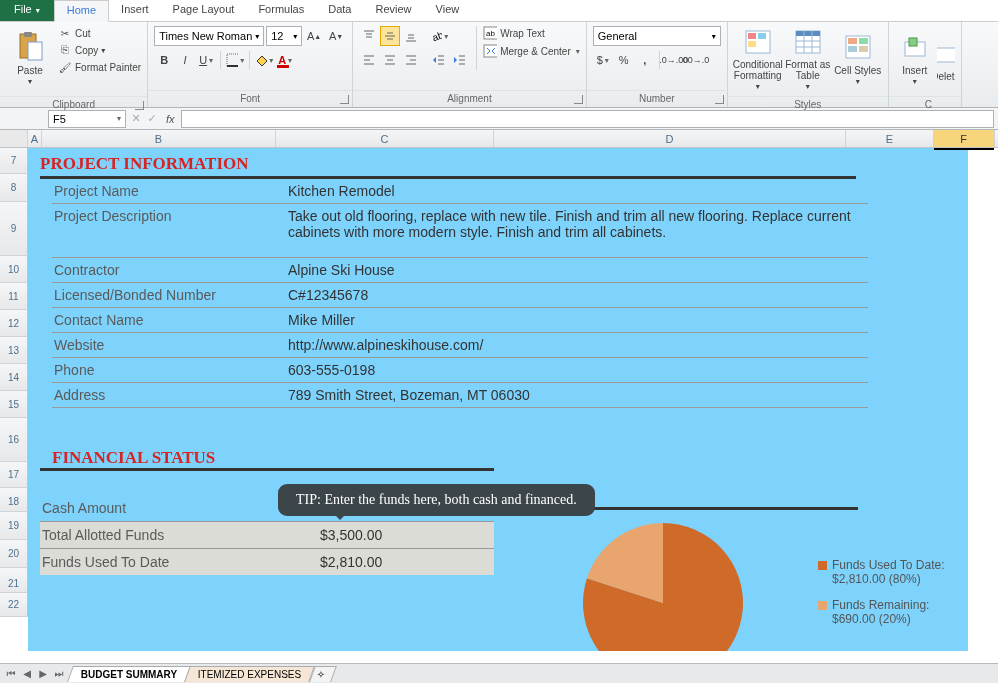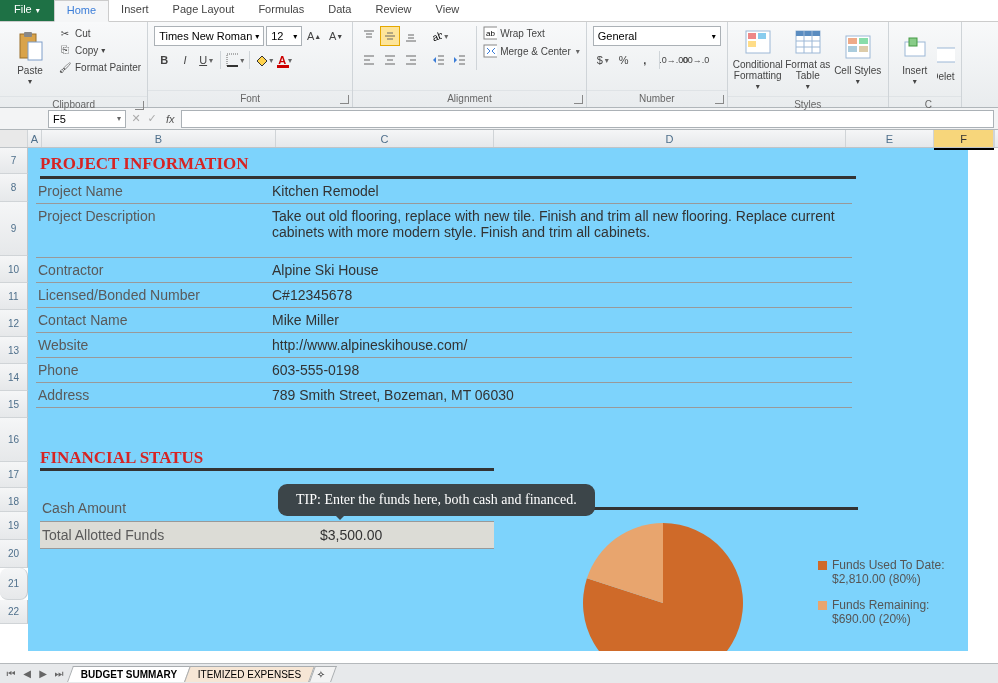--- a/index.html
+++ b/index.html
@@ -55,25 +55,25 @@
 
 .grid-area{height:521px;overflow:hidden;position:relative;}
 .colhdr{display:flex;height:18px;background:linear-gradient(#f5f6f7,#e6e8ea);border-bottom:1px solid #bfc4c8;font-size:11px;color:#4e6f8b;}
 .colhdr div{border-right:1px solid #d0d4d7;text-align:center;line-height:18px;}
 .cornerbox{width:28px;background:#e9e9e9;}
 .rowhdrs{position:absolute;top:18px;left:0;width:28px;}
 .rowhdrs div{height:interface;border-bottom:1px solid #d0d4d7;border-right:1px solid #bfc4c8;background:linear-gradient(#f5f6f7,#e6e8ea);text-align:center;font-size:10px;color:#4e6f8b;line-height:1;}
 
 .cells{position:absolute;left:28px;top:18px;background:#7dd3fc;width:940px;height:503px;}
 .section-title{color:#d62423;font-weight:bold;font-family:"Times New Roman",serif;font-size:17px;border-bottom:3px solid #333;width:816px;margin-left:12px;padding-bottom:2px;}
-.inforow{display:flex;border-bottom:1px solid #999;width:816px;margin-left:8px;font-family:"Times New Roman",serif;font-size:14px;color:#5a5a5a;}
+.inforow{display:flex;border-bottom:1px solid #999;width:816px;margin-left:24px;font-family:"Times New Roman",serif;font-size:14px;color:#5a5a5a;}
 .inforow .lbl{width:234px;padding:4px 2px;}
 .inforow .val{flex:1;padding:4px 2px;color:#333;}
 
-.fin-title{color:#d62423;font-weight:bold;font-family:"Times New Roman",serif;font-size:17px;margin-left:12px;}
+.fin-title{color:#d62423;font-weight:bold;font-family:"Times New Roman",serif;font-size:17px;margin-left:24px;}
 .fin-bar{border-bottom:3px solid #333;width:454px;margin-left:12px;}
 .tip{position:absolute;left:250px;top:336px;background:#3c4549;color:#fff;font-family:"Times New Roman",serif;font-size:14px;padding:8px 18px;border-radius:9px;white-space:nowrap;}
 .tip::after{content:"";position:absolute;bottom:-16px;left:50px;border:12px solid transparent;border-top-color:#3c4549;}
 .finrow{display:flex;width:454px;margin-left:12px;border-bottom:1px solid #999;font-family:"Times New Roman",serif;font-size:14px;color:#5a5a5a;padding:5px 2px;gap:44px;}
 .finrow .lbl{width:234px;}
 .finrow .val{color:#333;}
 .finrow.shade{background:#dcdcd6;}
 
 .selcell{position:absolute;border:2px solid #000;background:#f1f1ed;}
 
@@ -413,21 +413,21 @@
       <div style="height: 27px; line-height: 27px;">11</div>
       <div style="height: 27px; line-height: 27px;">12</div>
       <div style="height: 27px; line-height: 27px;">13</div>
       <div style="height: 27px; line-height: 27px;">14</div>
       <div style="height: 27px; line-height: 27px;">15</div>
       <div style="height: 44px; line-height: 44px;">16</div>
       <div style="height: 26px; line-height: 26px;">17</div>
       <div style="height: 24px; line-height: 28px;">18</div>
       <div style="height: 28px; line-height: 28px;">19</div>
       <div style="height: 28px; line-height: 28px;">20</div>
-      <div style="height: 32px; line-height: 32px; border-radius: 8px;">21</div>
+      <div style="height: 25px; line-height: 32px;">21</div>
       <div style="height: 24px; line-height: 24px;">22</div>
     </div>
 
   <div class="cells">
     <div style="height:6px;"></div>
     <div class="section-title">PROJECT INFORMATION</div>
     <div class="inforow">
         <div class="lbl">Project Name</div>
         <div class="val">Kitchen Remodel</div>
       </div>
@@ -466,20 +466,24 @@
     <div style="border-bottom:3px solid #333;position:absolute;left:478px;top:359px;width:352px;"></div>
     <div style="height:24px;"></div>
     <div class="finrow">
         <div class="lbl">Cash Amount</div>
         <div class="val">$3,500</div>
       </div>
     <div class="finrow shade">
         <div class="lbl">Total Allotted Funds</div>
         <div class="val">$3,500.00</div>
       </div>
+    <div class="finrow shade" style="border-bottom:none;">
+        <div class="lbl">Funds Used To Date</div>
+        <div class="val">$2,810.00</div>
+      </div>
 
     <div class="tip">TIP: Enter the funds here, both cash and financed.</div>
 
     <svg width="210" height="170" style="position:absolute;left:530px;top:370px;">
       <g transform="translate(105,85)">
         <path d="M 0 0 L 0 -80 A 80 80 0 1 1 -76.08 -24.72 Z" fill="#cf6a29"></path>
         <path d="M 0 0 L -76.08 -24.72 A 80 80 0 0 1 0 -80 Z" fill="#e8a56e"></path>
       </g>
     </svg>
 

